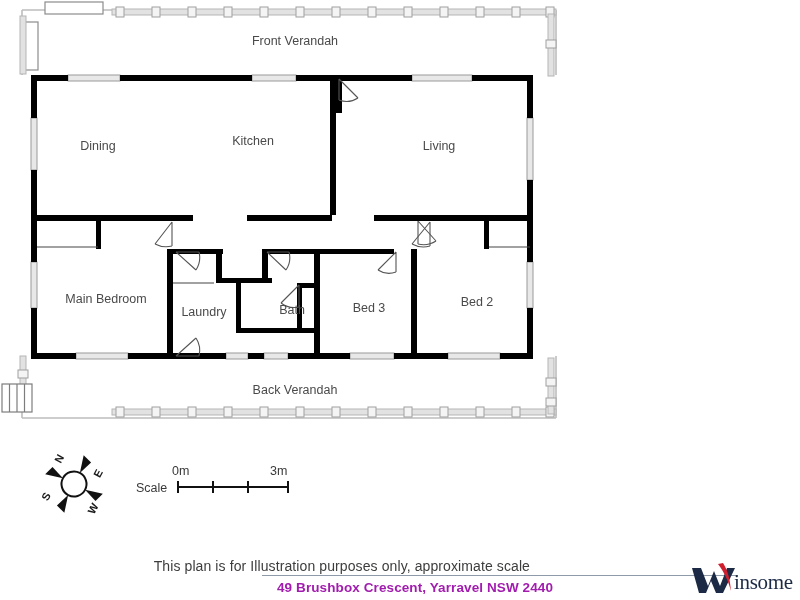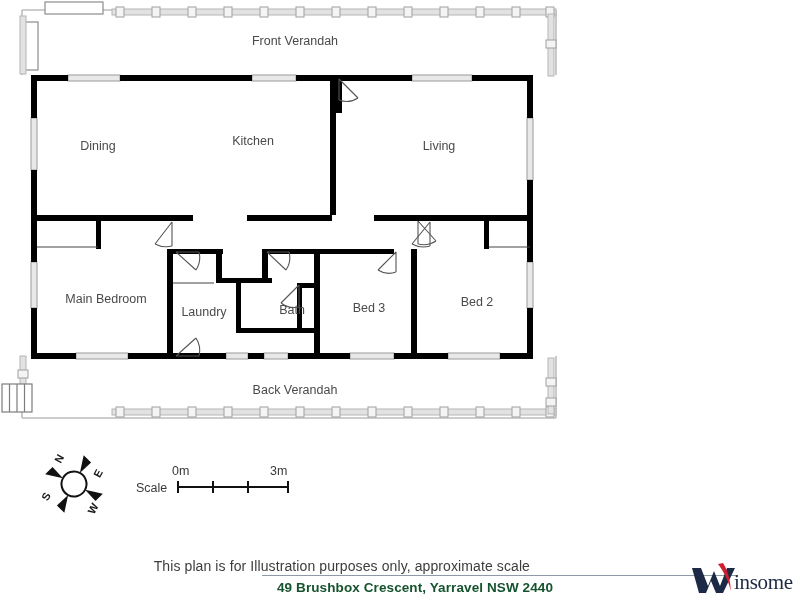--- a/index.html
+++ b/index.html
@@ -66,21 +66,21 @@
     height: 1px;
     background: #8e9aa8;
   }
   .footer-address {
     position: absolute;
     left: 277px;
     top: 580px;
     font-family: "Liberation Sans", sans-serif;
     font-size: 13.5px;
     font-weight: bold;
-    color: #14532d;
+    color: #a21caf;
     white-space: nowrap;
     letter-spacing: 0.1px;
   }
   .brand-logo {
     position: absolute;
     left: 690px;
     top: 562px;
     width: 108px;
     height: 34px;
   }

